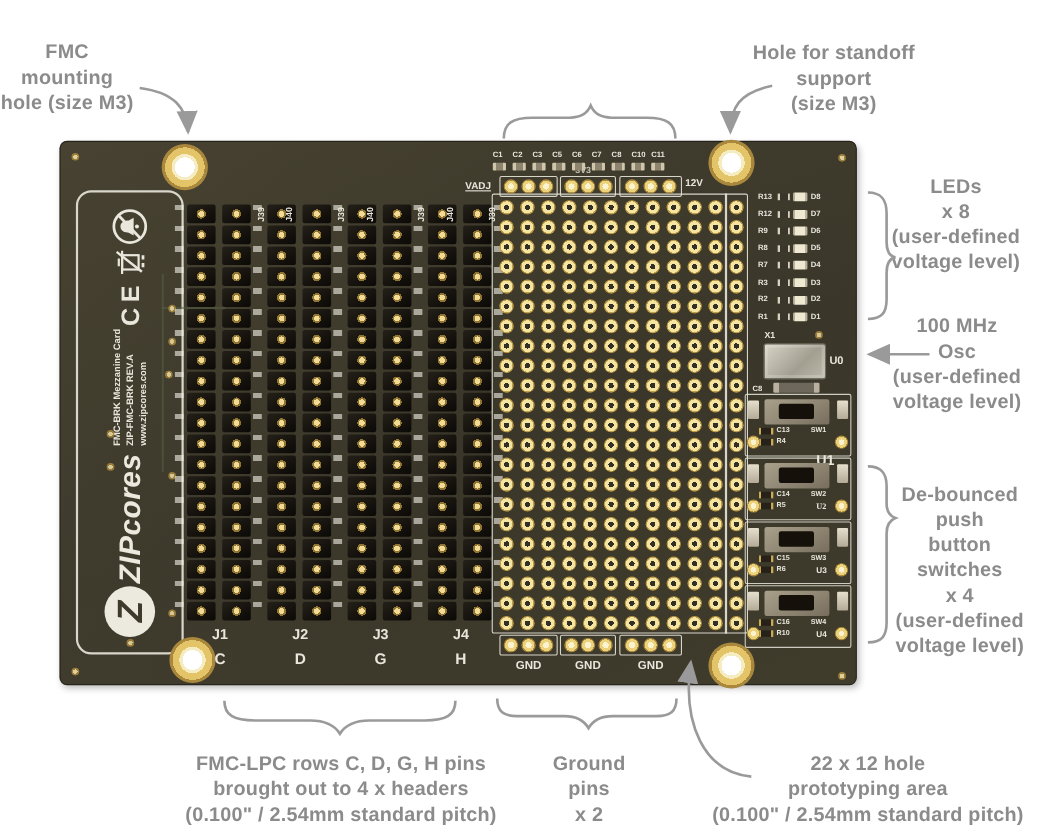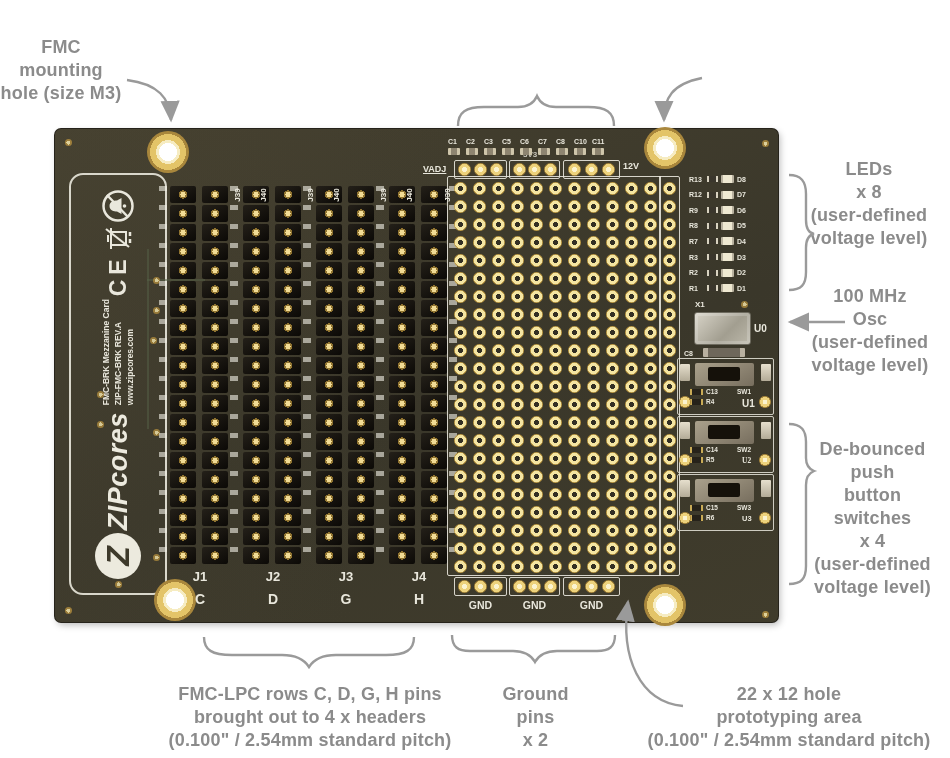--- a/index.html
+++ b/index.html
@@ -694,21 +694,21 @@
         <div class="swtab" style="left: 2px;"></div>
         <div class="swtab" style="left: 83px;"></div>
         <div class="swframe">
           <div class="swbtn"></div>
         </div>
         <div class="swcomp" style="left: 12px; top: 30px;"></div>
         <div class="silk" style="position: absolute; left: 28px; top: 30px; font-size: 6.5px;">C13</div>
         <div class="swcomp" style="left: 12px; top: 40px;"></div>
         <div class="silk" style="position: absolute; left: 28px; top: 40px; font-size: 6.5px;">R4</div>
         <div class="silk" style="position: absolute; left: 59px; top: 30px; font-size: 6.5px;">SW1</div>
-        <div class="silk" style="position: absolute; left: 64px; top: 40px; font-size: 10px;">U1</div>
+        <div class="silk" style="position: absolute; left: 64px; top: 53px; font-size: 13px;">U1</div>
         <div class="swhole" style="left: 1px; top: 37px;"></div>
         <div class="swhole" style="left: 81px; top: 37px;"></div>
       </div>
       <div class="swbox" style="top: 287px;">
         <div class="swtab" style="left: 2px;"></div>
         <div class="swtab" style="left: 83px;"></div>
         <div class="swframe">
           <div class="swbtn"></div>
         </div>
         <div class="swcomp" style="left: 12px; top: 30px;"></div>
@@ -728,25 +728,43 @@
         </div>
         <div class="swcomp" style="left: 12px; top: 30px;"></div>
         <div class="silk" style="position: absolute; left: 28px; top: 30px; font-size: 6.5px;">C15</div>
         <div class="swcomp" style="left: 12px; top: 40px;"></div>
         <div class="silk" style="position: absolute; left: 28px; top: 40px; font-size: 6.5px;">R6</div>
         <div class="silk" style="position: absolute; left: 59px; top: 30px; font-size: 6.5px;">SW3</div>
         <div class="silk" style="position: absolute; left: 64px; top: 40px; font-size: 7.5px;">U3</div>
         <div class="swhole" style="left: 1px; top: 37px;"></div>
         <div class="swhole" style="left: 81px; top: 37px;"></div>
       </div>
+      <div class="swbox" style="top: 403px;">
+        <div class="swtab" style="left: 2px;"></div>
+        <div class="swtab" style="left: 83px;"></div>
+        <div class="swframe">
+          <div class="swbtn"></div>
+        </div>
+        <div class="swcomp" style="left: 12px; top: 30px;"></div>
+        <div class="silk" style="position: absolute; left: 28px; top: 30px; font-size: 6.5px;">C16</div>
+        <div class="swcomp" style="left: 12px; top: 40px;"></div>
+        <div class="silk" style="position: absolute; left: 28px; top: 40px; font-size: 6.5px;">R10</div>
+        <div class="silk" style="position: absolute; left: 59px; top: 30px; font-size: 6.5px;">SW4</div>
+        <div class="silk" style="position: absolute; left: 64px; top: 40px; font-size: 7.5px;">U4</div>
+        <div class="swhole" style="left: 1px; top: 37px;"></div>
+        <div class="swhole" style="left: 81px; top: 37px;"></div>
+      </div>
     </div>
 
   <div class="ann" style="left:0;top:36px;width:122px">FMC
 mounting
 hole (size M3)</div>
+  <div class="ann" style="left:672px;top:37px;width:172px">Hole for standoff
+support
+(size M3)</div>
   <div class="ann" style="left:788px;top:158px;width:162px">LEDs
 x 8
 (user-defined
 voltage level)</div>
   <div class="ann" style="left:790px;top:285px;width:160px">100 MHz
 Osc
 (user-defined
 voltage level)</div>
   <div class="ann" style="left:795px;top:438px;width:155px">De-bounced
 push

